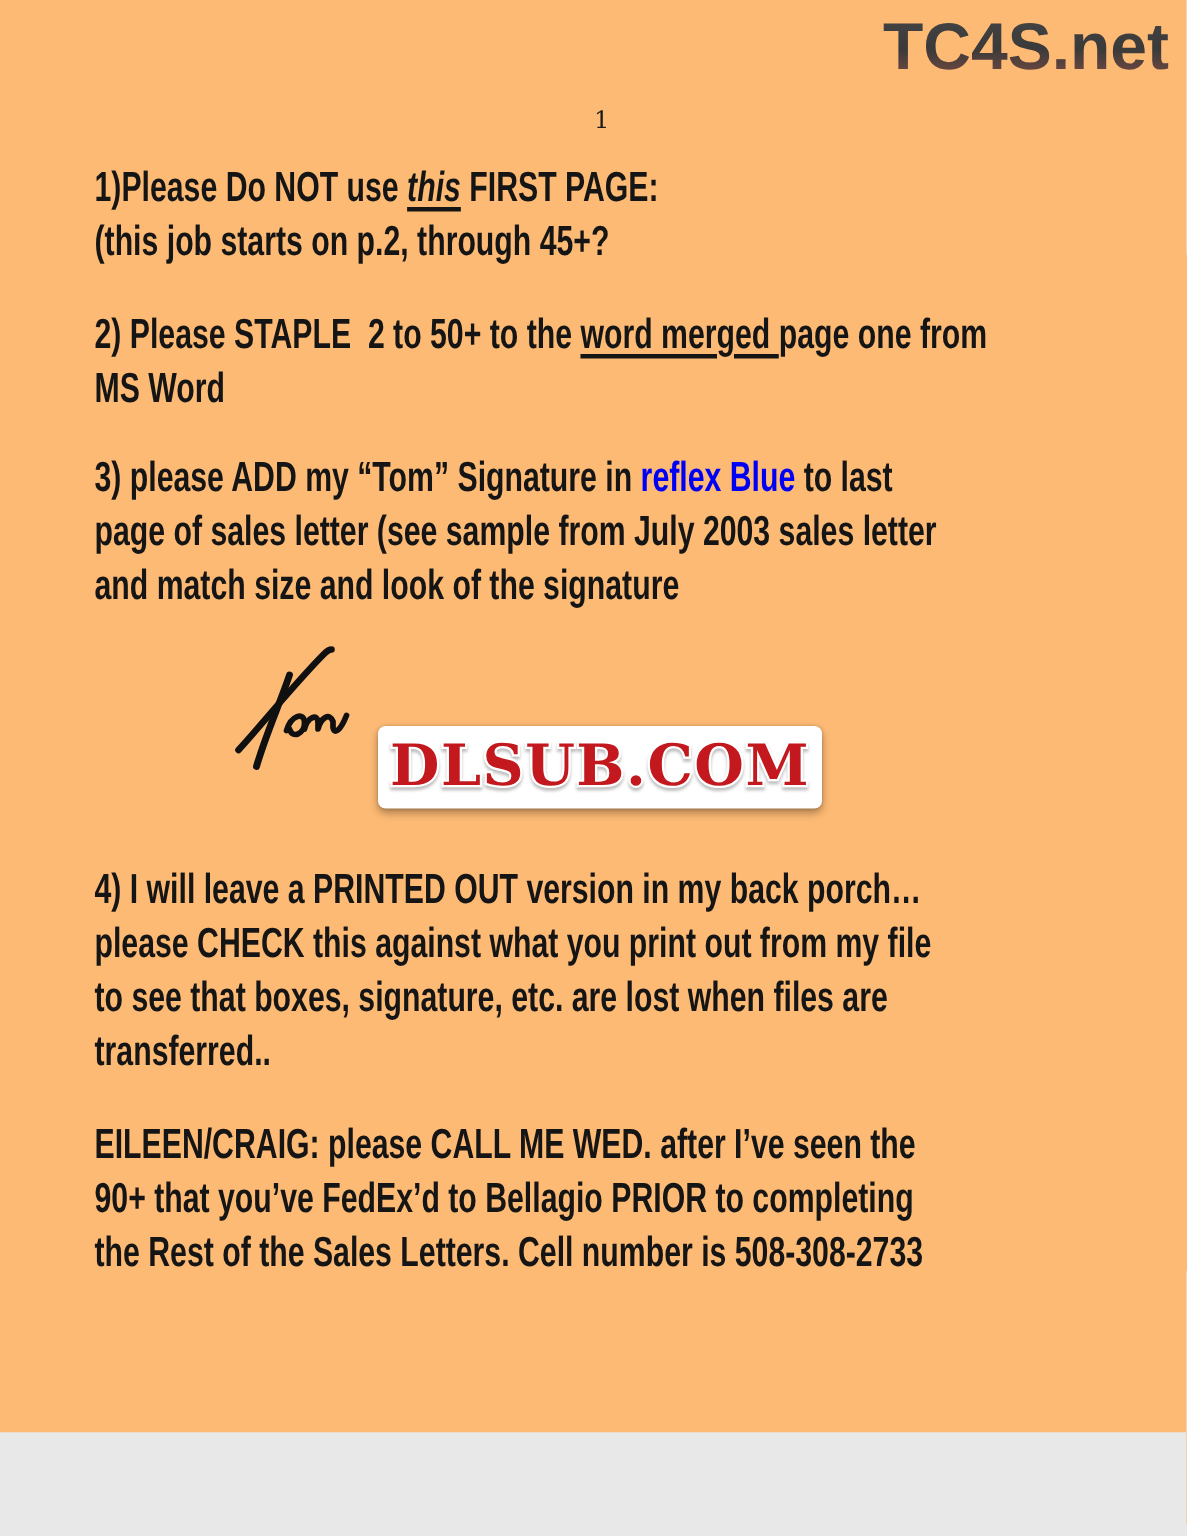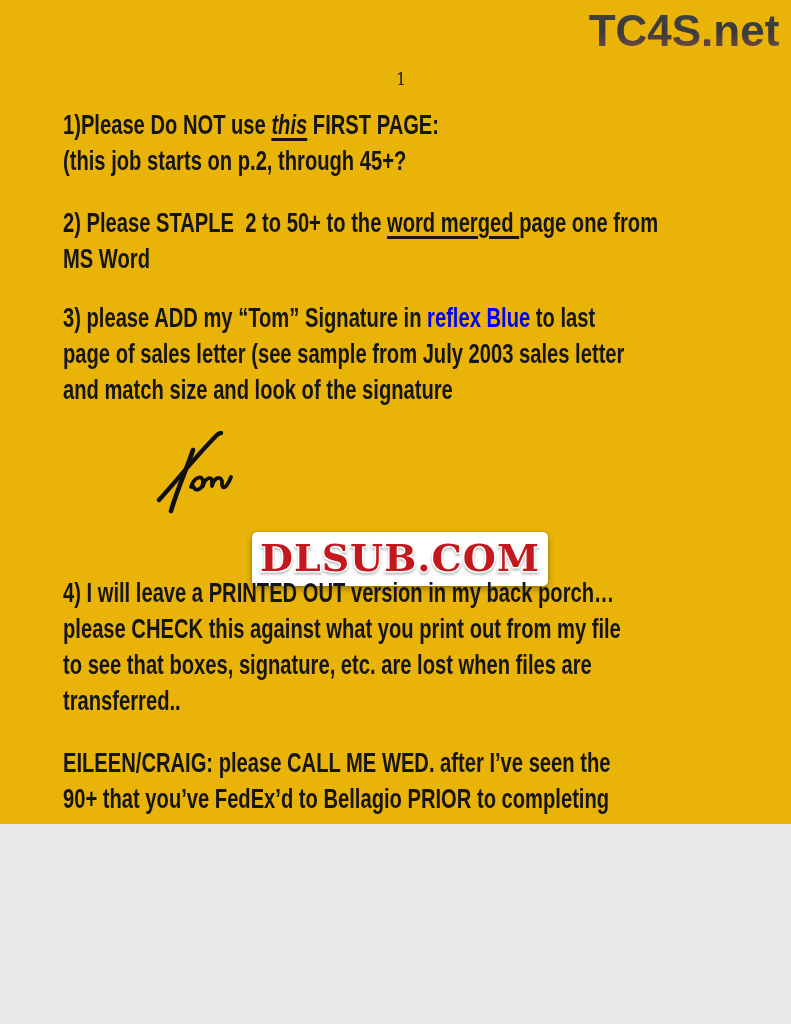--- a/index.html
+++ b/index.html
@@ -1,19 +1,19 @@
 <!DOCTYPE html>
 <html><head>
 <meta charset="utf-8">
 <style>
   html,body{margin:0;padding:0;background:#e8e8e8;}
   .page{
     position:relative;
-    width:791px;height:824px;
-    background:#eab308;
+    width:791px;height:955px;
+    background:#fdba74;
     overflow:hidden;
     font-family:"Liberation Sans",sans-serif;
   }
   .pageno{
     position:absolute;left:396px;top:70px;
     font-family:"DejaVu Serif",serif;
     font-size:16px;color:#1a1a1a;
   }
   .para{
     position:absolute;left:63px;
@@ -38,21 +38,20 @@
   }
   .it{font-style:italic;}
   .blue{color:#0000f5;}
   .tc4s{position:absolute;top:4px;right:4px;width:206px;height:54px;}
   .sig{position:absolute;left:146px;top:424px;width:118px;height:98px;}
   .dlsub{
     position:absolute;left:252px;top:484px;
     background:#ffffff;border-radius:5px;
     padding:2px 6px;
     box-shadow:0 3px 6px rgba(0,0,0,0.33), 0 0 2px rgba(0,0,0,0.18);
-    margin-top:48px;
   }
   .traders{position:absolute;right:4px;top:974px;width:312px;height:46px;}
 </style>
 </head>
 <body>
 
 <div class="page">
 
   <svg class="tc4s" viewBox="0 0 206 54">
     <defs>

